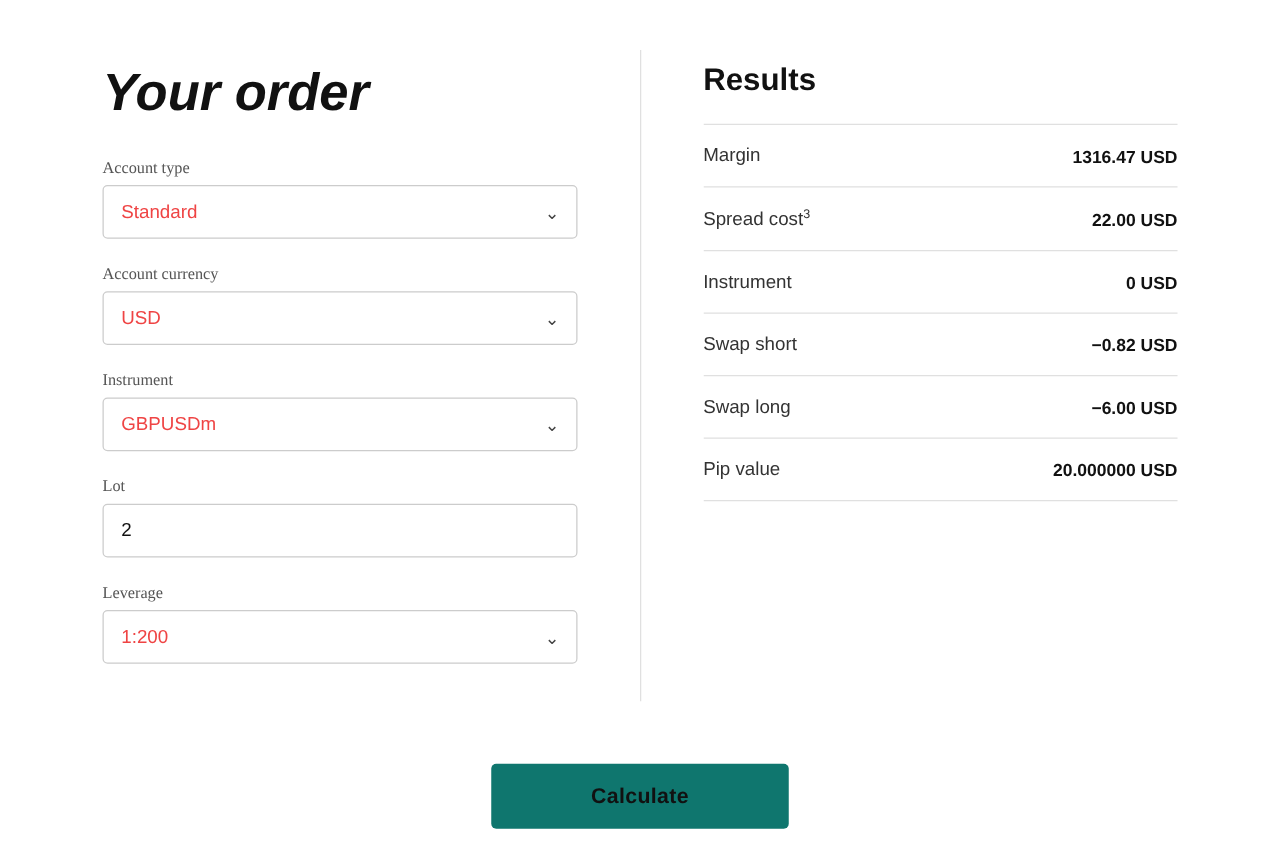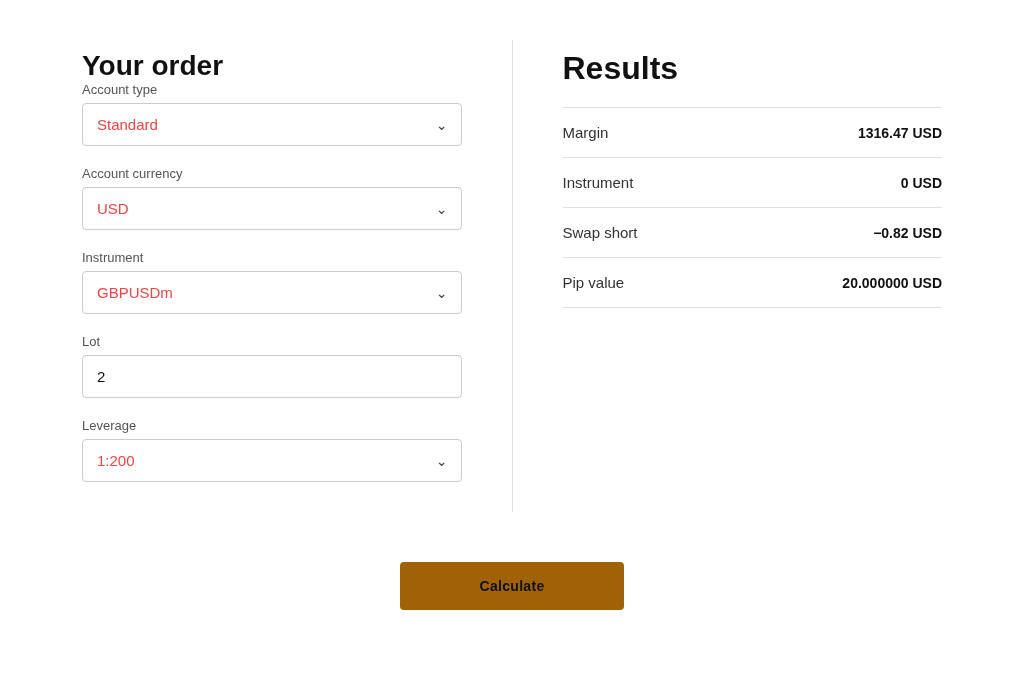--- a/index.html
+++ b/index.html
@@ -30,34 +30,37 @@
 
     
     .left-panel {
       flex: 1;
       padding: 10px 50px 10px 50px;
       border-right: 1px solid #e0e0e0;
       min-width: 460px;
     }
 
     .section-title {
-      font-size: 28px;
-      font-weight: 700;
-      color: #111111;
+      font-size: 42px;
+      font-weight: 700;
+      margin-bottom: 28px;
+      color: #111111;
+      font-style: italic;
     }
 
     .form-group {
       margin-bottom: 20px;
     }
 
     .form-label {
       font-size: 13px;
       color: #555555;
       margin-bottom: 6px;
       display: block;
+      font-family: Liberation Serif, serif;
     }
 
     .form-select-wrapper {
       position: relative;
       width: 100%;
     }
 
     .form-select {
       width: 100%;
       padding: 12px 40px 12px 14px;
@@ -94,21 +97,21 @@
     }
 
     
     .right-panel {
       flex: 1;
       padding: 10px 50px 10px 50px;
       min-width: 460px;
     }
 
     .results-title {
-      font-size: 32px;
+      font-size: 25px;
       font-weight: 700;
       margin-bottom: 20px;
       color: #111111;
     }
 
     .results-table {
       width: 100%;
       border-collapse: collapse;
     }
 
@@ -138,23 +141,23 @@
     
     .bottom-bar {
       margin-top: 50px;
       width: 100%;
       max-width: 960px;
       display: flex;
       justify-content: center;
     }
 
     .calculate-btn {
-      background: #a16207;
-      color: #111111;
-      font-size: 14px;
+      background: #0f766e;
+      color: #111111;
+      font-size: 17px;
       font-weight: 700;
       border: none;
       border-radius: 4px;
       padding: 16px 80px;
       cursor: pointer;
       letter-spacing: 0.3px;
     }
 
     sup {
       font-size: 10px;
@@ -231,31 +234,39 @@
 
     <h1 class="results-title">Results</h1>
 
     <div class="results-table">
 
       <div class="results-row">
         <span class="result-label">Margin</span>
         <span class="result-value">1316.47 USD</span>
       </div>
 
+      <div class="results-row">
+        <span class="result-label">Spread cost<sup>3</sup></span>
+        <span class="result-value">22.00 USD</span>
+      </div>
 
       <div class="results-row">
         <span class="result-label">Instrument</span>
         <span class="result-value">0 USD</span>
       </div>
 
       <div class="results-row">
         <span class="result-label">Swap short</span>
         <span class="result-value">−0.82 USD</span>
       </div>
 
+      <div class="results-row">
+        <span class="result-label">Swap long</span>
+        <span class="result-value">−6.00 USD</span>
+      </div>
 
       <div class="results-row">
         <span class="result-label">Pip value</span>
         <span class="result-value">20.000000 USD</span>
       </div>
 
     </div>
 
   </div>
 

